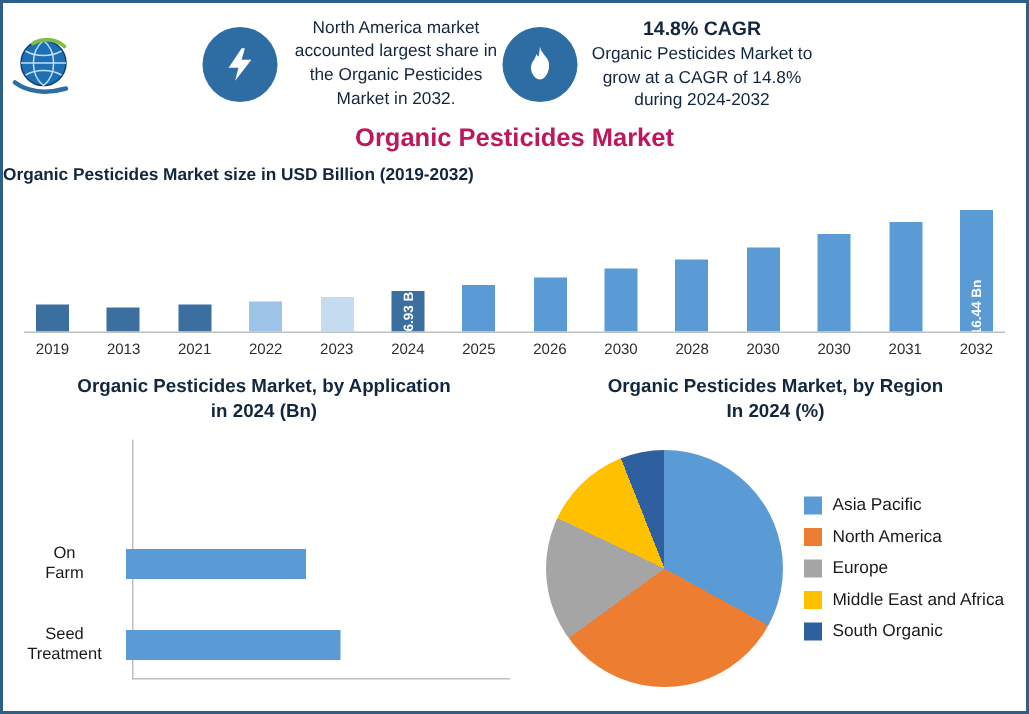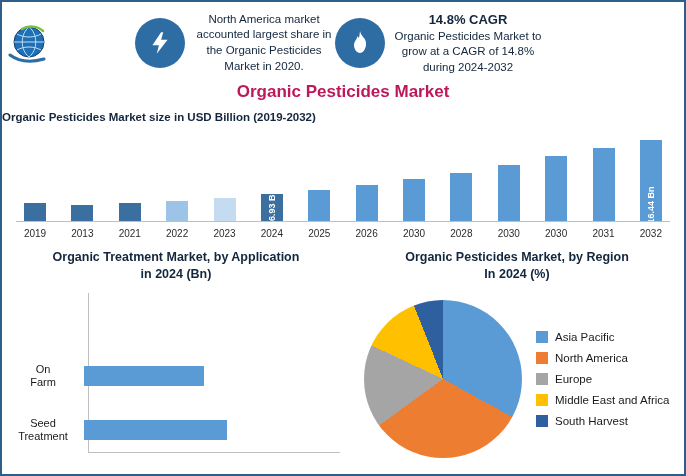--- a/index.html
+++ b/index.html
@@ -219,21 +219,21 @@
         </svg>
       </span>
     </div>
 
     <div class="hdr-item hdr-1">
       <span class="hdr-badge">
         <svg width="26" height="26" viewBox="0 0 24 24">
           <path d="M13 2 L5 14 H11 L9 22 L19 9 H13 L15 2 Z" fill="#ffffff"></path>
         </svg>
       </span>
-      <span class="hdr-text">North America market accounted largest share in the Organic Pesticides Market in 2020.</span>
+      <span class="hdr-text">North America market accounted largest share in the Organic Pesticides Market in 2032.</span>
     </div>
 
     <div class="hdr-item hdr-2">
       <span class="hdr-badge">
         <svg width="24" height="26" viewBox="0 0 24 26">
           <path d="M12 1 C13 7 19 8 18 15 C17.4 20 14.5 23 12 23 C9.5 23 6 20 6 15 C6 11 9 10 9.5 6 C11 8 11 10 12 1 Z" fill="#ffffff"></path>
         </svg>
       </span>
       <span class="hdr-text">
         <b>14.8% CAGR</b><br>
@@ -310,21 +310,21 @@
         <span>2030</span>
         <span>2031</span>
         <span>2032</span>
       </div>
   </div>
 
   <div class="lower">
 
     <div class="panel-left">
       <div class="panel-title">
-        <span>Organic Treatment Market, by Application</span><br>
+        <span>Organic Pesticides Market, by Application</span><br>
         <span>in 2024 (Bn)</span>
       </div>
       <div class="hbars" id="hbars">
         <div class="vaxis"></div>
         <div class="haxis-bottom"></div>
           <div class="hrow" style="top: 62px;">
             <div class="hlabel">On<br>Farm</div>
             <div class="hbar" style="width: 120.4px; background: rgb(91, 155, 213);"></div>
           </div>
           <div class="hrow" style="top: 116px;">
@@ -353,20 +353,20 @@
             <div class="legend-row">
               <span class="swatch" style="background: rgb(165, 165, 165);"></span>
               <span class="legend-label">Europe</span>
             </div>
             <div class="legend-row">
               <span class="swatch" style="background: rgb(255, 192, 0);"></span>
               <span class="legend-label">Middle East and Africa</span>
             </div>
             <div class="legend-row">
               <span class="swatch" style="background: rgb(46, 95, 158);"></span>
-              <span class="legend-label">South Harvest</span>
+              <span class="legend-label">South Organic</span>
             </div>
           </div>
       </div>
     </div>
 
   </div>
 </div>
 
 </body></html>

